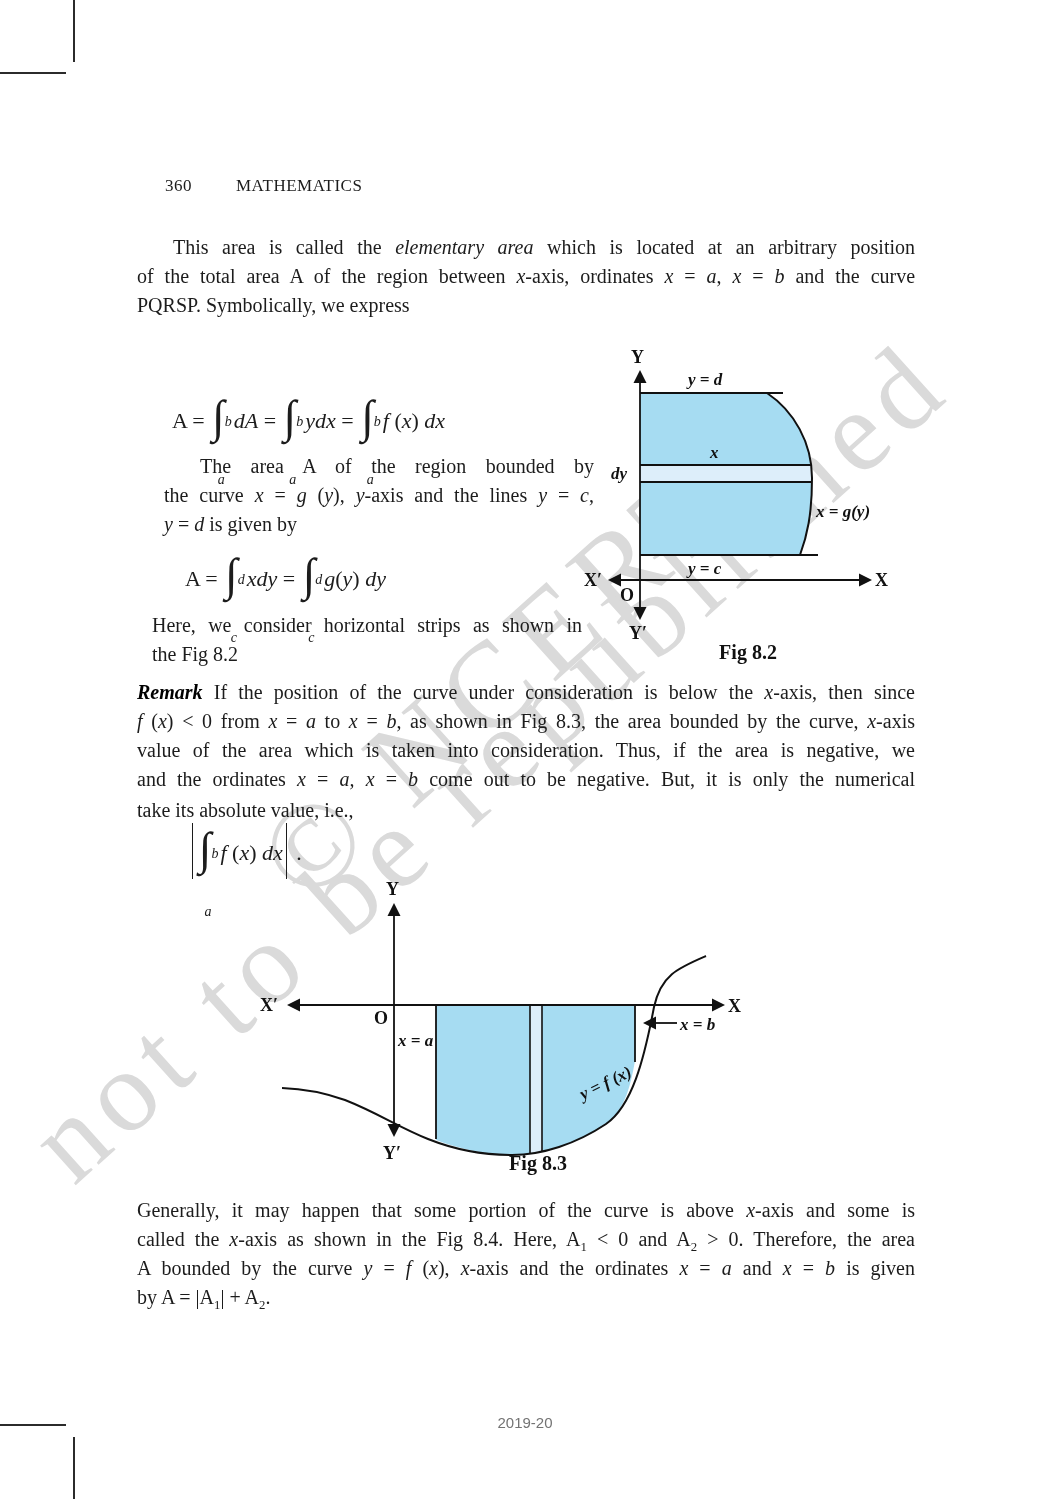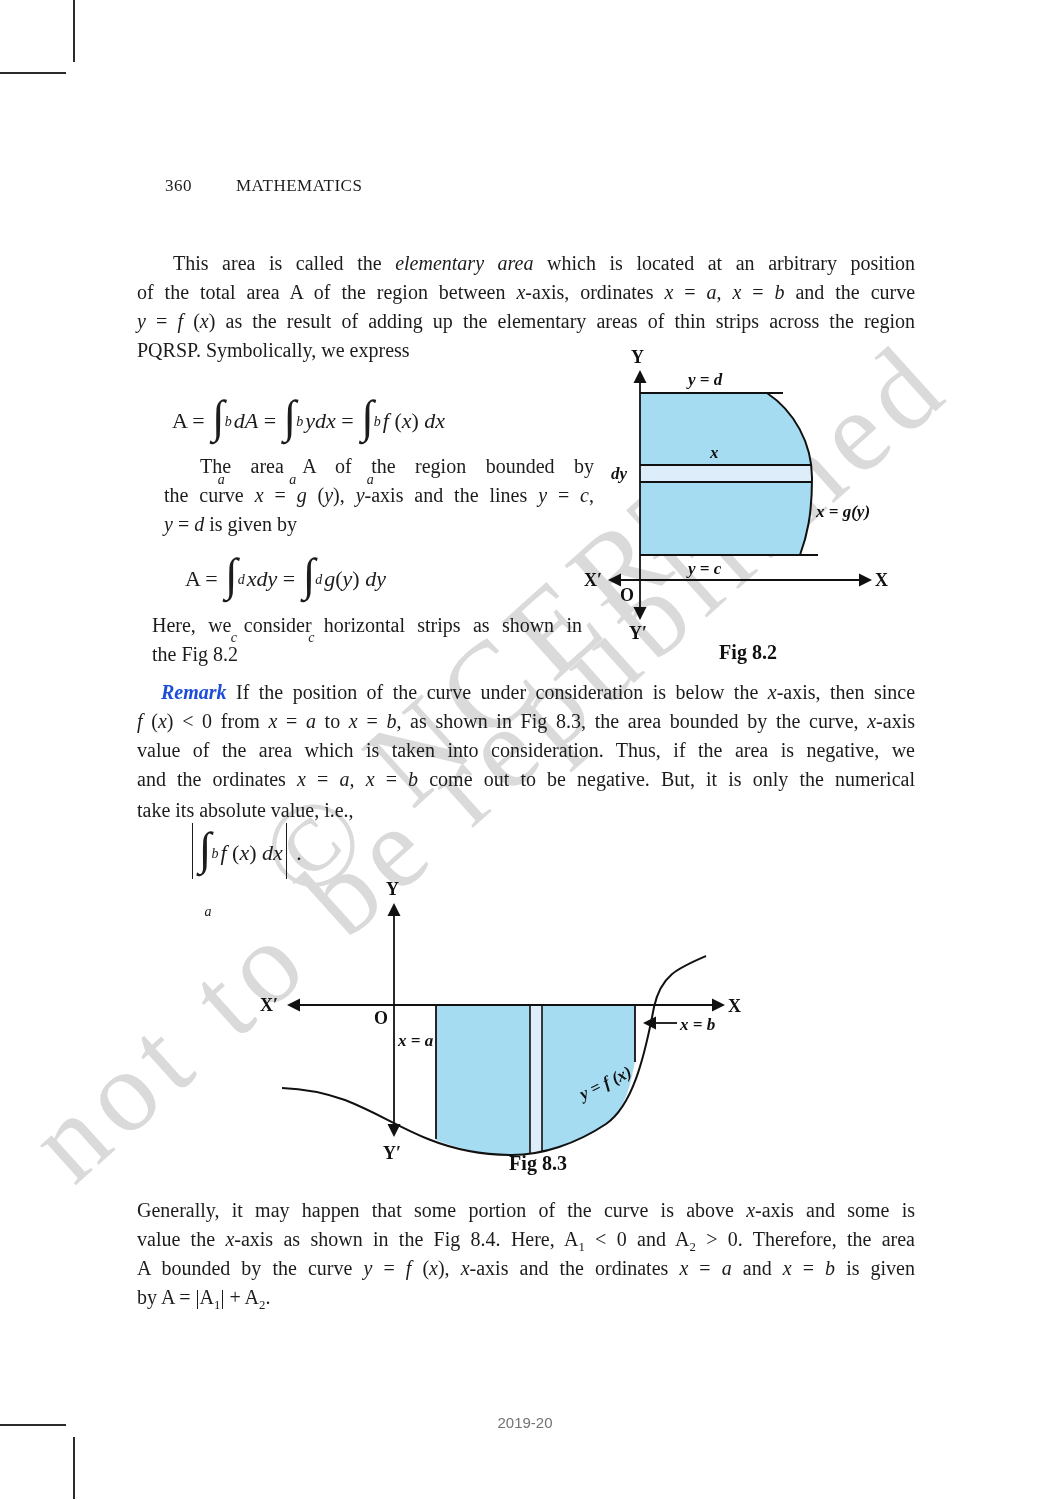--- a/index.html
+++ b/index.html
@@ -28,21 +28,21 @@
   .crop{position:absolute;background:#2b2b2b;}
   
   #header{position:absolute;left:137px;top:176px;font-size:17px;letter-spacing:0.5px;}
   #header .pnum{margin-right:44px;margin-left:28px;}
   
   .tblock{position:absolute;font-size:20px;line-height:29px;}
   .tline{text-align:justify;text-align-last:justify;}
   .tline-last{text-align-last:left;}
   .tline-indent{text-indent:36px;}
   .run-i{font-style:italic;}
-  .run-bib{font-style:italic;font-weight:bold;color:#1d4ed8;margin-left:24px;}
+  .run-bib{font-style:italic;font-weight:bold;color:#000000;}
   sub{font-size:64%;line-height:0;}
   
   .fml{font-size:22px;line-height:58px;white-space:nowrap;}
   .fml .run-i,.fml .run-r{vertical-align:middle;}
   .int{display:inline-flex;vertical-align:middle;margin:0 2px 6px 2px;}
   .int .sym{font-size:46px;line-height:46px;font-style:normal;}
   .int .lims{display:inline-flex;flex-direction:column;justify-content:space-between;height:48px;font-size:14px;font-style:italic;margin-left:0px;}
   .int .up{align-self:flex-end;margin-top:-1px;}
   .int .lo{align-self:flex-start;margin-left:-7px;margin-bottom:0px;}
   .bar{display:inline-block;width:0;height:56px;border-left:1.7px solid #1c1c1c;vertical-align:middle;margin:0 4px 4px 3px;}
@@ -72,24 +72,23 @@
 
     <div class="crop" style="left:73px;top:0;width:2px;height:62px;"></div>
     <div class="crop" style="left:0;top:72px;width:66px;height:2px;"></div>
     <div class="crop" style="left:0;top:1424px;width:66px;height:2px;"></div>
     <div class="crop" style="left:73px;top:1437px;width:2px;height:62px;"></div>
 
     <div id="header">
       <span class="pnum">360</span><span>MATHEMATICS</span>
     </div>
 
-    <div class="tblock" style="left:137px;top:233px;width:778px;margin-top:16px;">
+    <div class="tblock" style="left:137px;top:233px;width:778px;">
         <div class="tline tline-indent"><span class="run-n">This area is called the </span><span class="run-i">elementary area</span><span class="run-n"> which is located at an arbitrary position</span></div>
         <div class="tline"><span class="run-n">of the total area A of the region between </span><span class="run-i">x</span><span class="run-n">-axis, ordinates </span><span class="run-i">x</span><span class="run-n"> = </span><span class="run-i">a</span><span class="run-n">, </span><span class="run-i">x</span><span class="run-n"> = </span><span class="run-i">b</span><span class="run-n"> and the curve</span></div>
-        <div class="tline"><span class="run-i">y</span><span class="run-n"> = </span><span class="run-i">f</span><span class="run-n"> (</span><span class="run-i">x</span><span class="run-n">) as the result of adding up the elementary areas of thin strips across the region</span></div>
         <div class="tline tline-last"><span class="run-n">PQRSP. Symbolically, we express</span></div>
       </div>
 
     <div class="tblock fml" id="formula1"><span class="run-r">A = </span><span class="int">
           <span class="sym">∫</span>
           <span class="lims">
             <span class="up">b</span>
             <span class="lo">a</span>
           </span>
         </span><span class="run-i">dA</span><span class="run-r"> = </span><span class="int">
@@ -218,21 +217,21 @@
       <text class="axlbl" x="488" y="132">X</text>
       <text class="axlbl" x="134" y="144">O</text>
       <text class="mlbl" x="158" y="166">x = a</text>
       <text class="mlbl" x="440" y="150">x = b</text>
       <text class="mlbl" x="343" y="220" transform="rotate(-26 343 220)">y = f (x)</text>
       <text class="figcap" x="298" y="290" text-anchor="middle">Fig 8.3</text>
     </svg>
 
     <div class="tblock" style="left:137px;top:1196px;width:778px;">
         <div class="tline"><span class="run-n">Generally, it may happen that some portion of the curve is above </span><span class="run-i">x</span><span class="run-n">-axis and some is</span></div>
-        <div class="tline"><span class="run-n">value the </span><span class="run-i">x</span><span class="run-n">-axis as shown in the Fig 8.4. Here, A</span><sub>1</sub><span class="run-n"> &lt; 0 and A</span><sub>2</sub><span class="run-n"> &gt; 0. Therefore, the area</span></div>
+        <div class="tline"><span class="run-n">called the </span><span class="run-i">x</span><span class="run-n">-axis as shown in the Fig 8.4. Here, A</span><sub>1</sub><span class="run-n"> &lt; 0 and A</span><sub>2</sub><span class="run-n"> &gt; 0. Therefore, the area</span></div>
         <div class="tline"><span class="run-n">A bounded by the curve </span><span class="run-i">y</span><span class="run-n"> = </span><span class="run-i">f</span><span class="run-n"> (</span><span class="run-i">x</span><span class="run-n">), </span><span class="run-i">x</span><span class="run-n">-axis and the ordinates </span><span class="run-i">x</span><span class="run-n"> = </span><span class="run-i">a</span><span class="run-n"> and </span><span class="run-i">x</span><span class="run-n"> = </span><span class="run-i">b</span><span class="run-n"> is given</span></div>
         <div class="tline tline-last"><span class="run-n">by A = |A</span><sub>1</sub><span class="run-n">| + A</span><sub>2</sub><span class="run-n">.</span></div>
       </div>
 
     <div id="footer">2019-20</div>
 
   </div>
 </div>
 
 </body></html>

